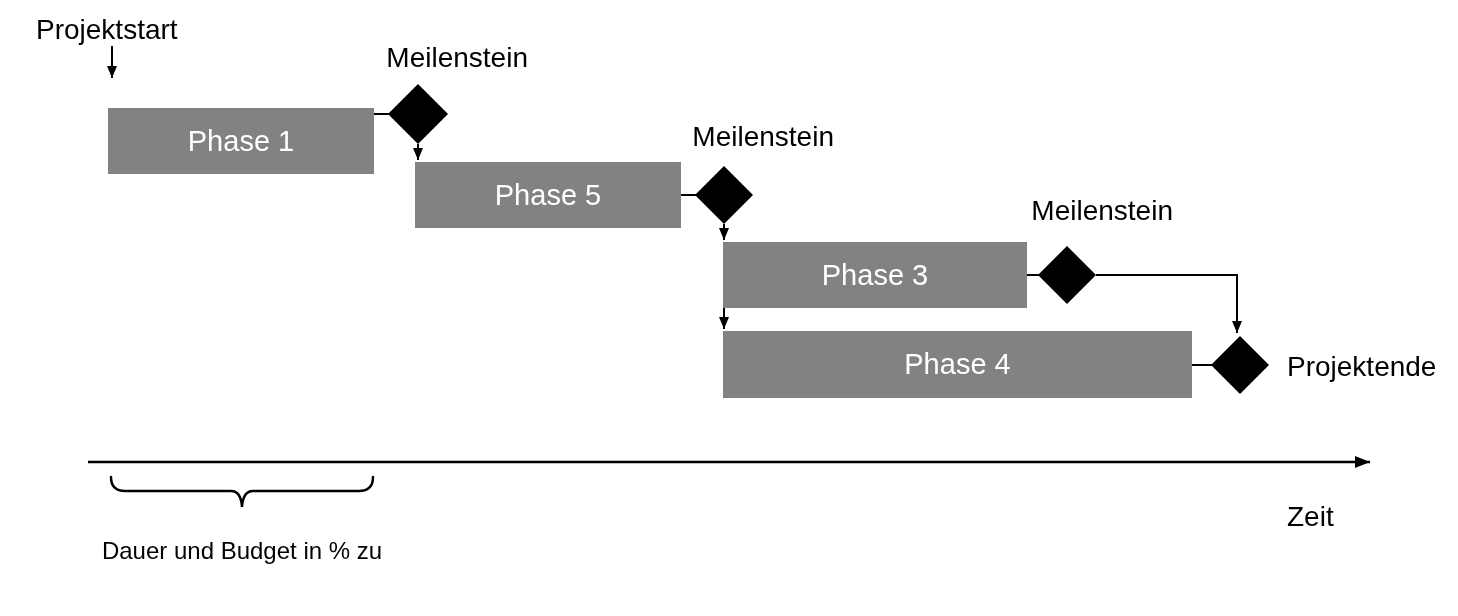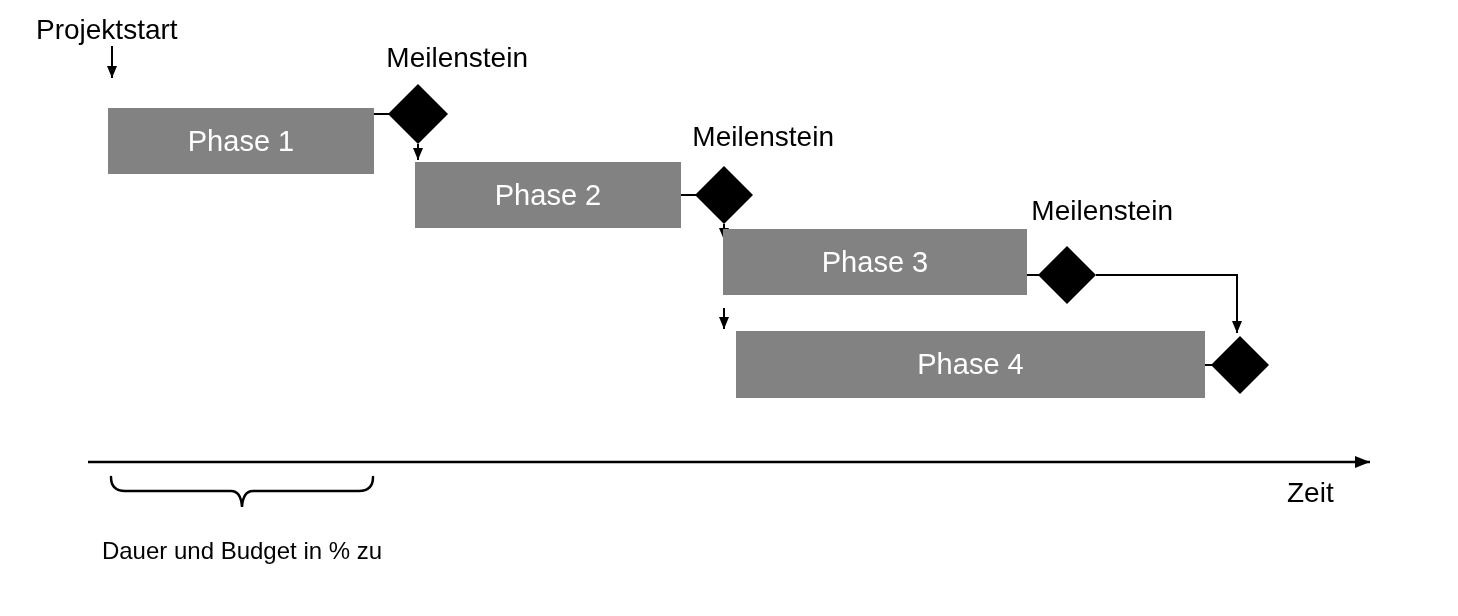--- a/index.html
+++ b/index.html
@@ -100,35 +100,36 @@
 
     <line x1="88" y1="462" x2="1370" y2="462" stroke="#000000" stroke-width="2.5" marker-end="url(#ahBig)"></line>
 
     <path d="M111,477 Q111,491 125,491 L231,491 Q241,491 242,507 Q243,491 253,491 L359,491 Q373,491 373,477" fill="none" stroke="#000000" stroke-width="2.5" stroke-linecap="round"></path>
   </svg>
 
   <div class="bar" style="left:108px; top:80px; width:266px; height:66px;margin-top:28px;">
     <span>Phase 1</span>
   </div>
   <div class="bar" style="left:415px; top:162px; width:266px; height:66px;">
-    <span>Phase 2</span>
+    <span>Phase 5</span>
   </div>
-  <div class="bar" style="left:723px; top:229px; width:304px; height:66px;">
+  <div class="bar" style="left:723px; top:242px; width:304px; height:66px;">
     <span>Phase 3</span>
   </div>
-  <div class="bar" style="left:723px; top:331px; width:469px; height:67px;margin-left:13px;">
+  <div class="bar" style="left:723px; top:331px; width:469px; height:67px;">
     <span>Phase 4</span>
   </div>
 
   <div class="txt" style="left:36px; top:16px;">Projektstart</div>
 
   <div class="txt centered ms-label" style="left:418px; top:44px;">Meilenstein</div>
   <div class="txt centered ms-label" style="left:724px; top:123px;">Meilenstein</div>
   <div class="txt centered ms-label" style="left:1063px; top:197px;">Meilenstein</div>
 
+  <div class="txt" style="left:1287px; top:353px;">Projektende</div>
 
-  <div class="txt" style="left:1287px; top:479px;">Zeit</div>
+  <div class="txt" style="left:1287px; top:503px;">Zeit</div>
 
   <div class="caption">
     <div>Dauer und Budget in % zu</div>
   </div>
 
 </div>
 
 </body></html>

